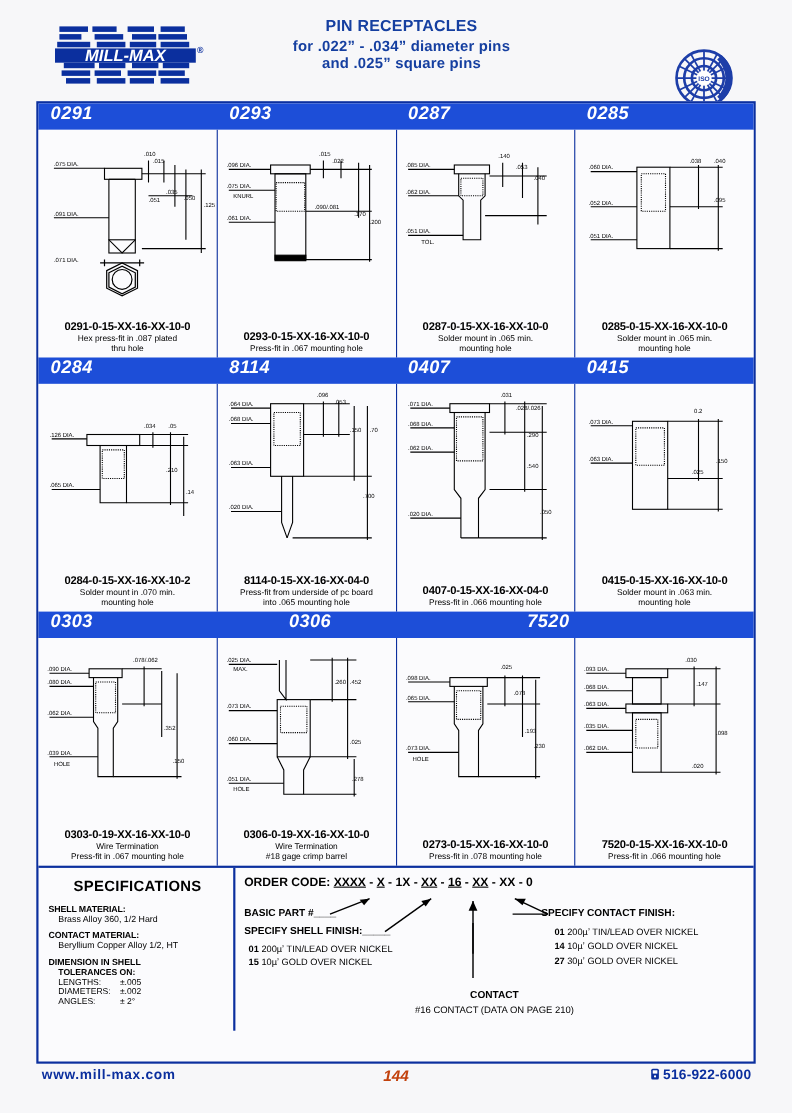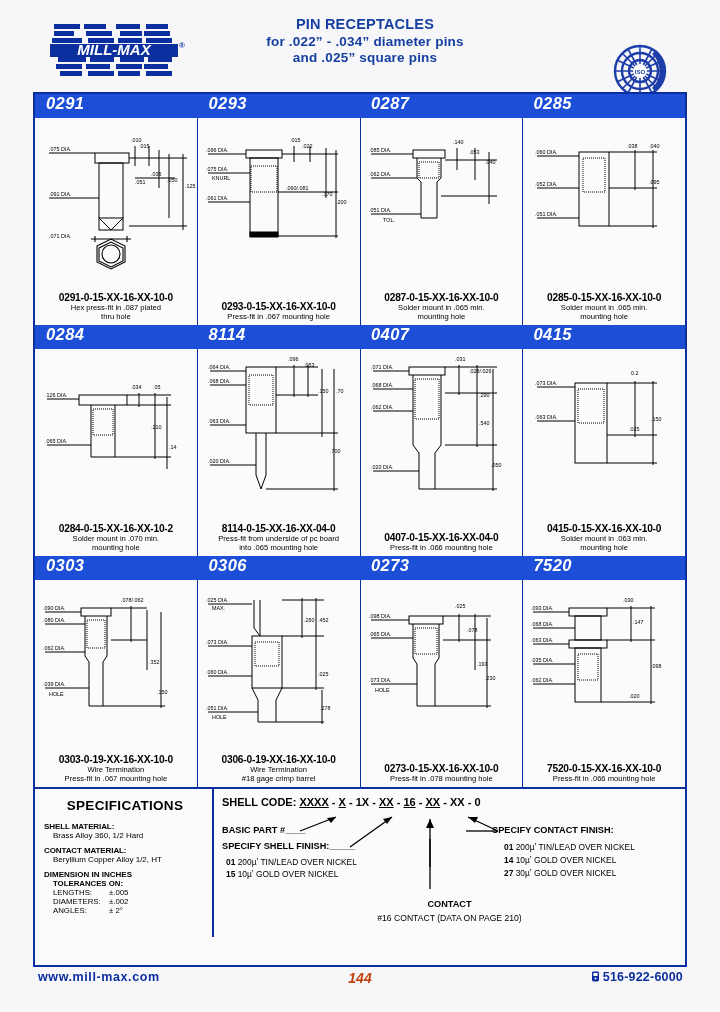--- a/index.html
+++ b/index.html
@@ -467,21 +467,20 @@
           <div class="pn">0415-0-15-XX-16-XX-10-0</div>
           <div class="d1">Solder mount in .063 min.</div>
           <div class="d2">mounting hole</div>
         </div>
       </div>
     </div>
 
     <div class="row-header">
       <div class="hcell">0303</div>
       <div class="hcell">0306</div>
-      <div class="hcell">0273</div>
       <div class="hcell">7520</div>
     </div>
 
     <div class="row-body">
 
       <div class="cell">
         <div class="drawing">
           <svg width="163" height="165" viewBox="0 0 163 165">
             <g stroke="#000" stroke-width="1" fill="none">
               <rect x="46" y="28" width="30" height="8"></rect>
@@ -634,40 +633,40 @@
     </div>
 
     <div class="botband">
 
       <div class="spec">
         <h2>SPECIFICATIONS</h2>
         <div class="lbl">SHELL MATERIAL:</div>
         <div class="val">Brass Alloy 360, 1/2 Hard</div>
         <div class="lbl">CONTACT MATERIAL:</div>
         <div class="val">Beryllium Copper Alloy 1/2, HT</div>
-        <div class="tol">DIMENSION IN INCHES</div>
+        <div class="tol">DIMENSION IN SHELL</div>
         <div class="tolsub">TOLERANCES ON:</div>
         <div class="tolrow">
           <span>LENGTHS:</span>
           <span>±.005</span>
         </div>
         <div class="tolrow">
           <span>DIAMETERS:</span>
           <span>±.002</span>
         </div>
         <div class="tolrow">
           <span>ANGLES:</span>
           <span>± 2°</span>
         </div>
       </div>
 
       <div class="order">
 
         <div class="oc">
-          <span>SHELL CODE:</span>
+          <span>ORDER CODE:</span>
           <span class="seg u">XXXX</span><span> - </span><span class="seg u">X</span><span> - </span><span class="seg">1X</span><span> - </span><span class="seg u">XX</span><span> - </span><span class="seg u">16</span><span> - </span><span class="seg u">XX</span><span> - </span><span class="seg">XX</span><span> - </span><span class="seg">0</span>
         </div>
 
         <svg class="leaders" width="460" height="148">
           <g stroke="#000" stroke-width="1.3" fill="none">
             <line x1="86" y1="42" x2="122" y2="28"></line>
             <polygon points="122,28 113,29 117,34" fill="#000" stroke="none"></polygon>
             <line x1="136" y1="58" x2="178" y2="28"></line>
             <polygon points="178,28 169,30 173,35" fill="#000" stroke="none"></polygon>
             <line x1="216" y1="78" x2="216" y2="30"></line>

